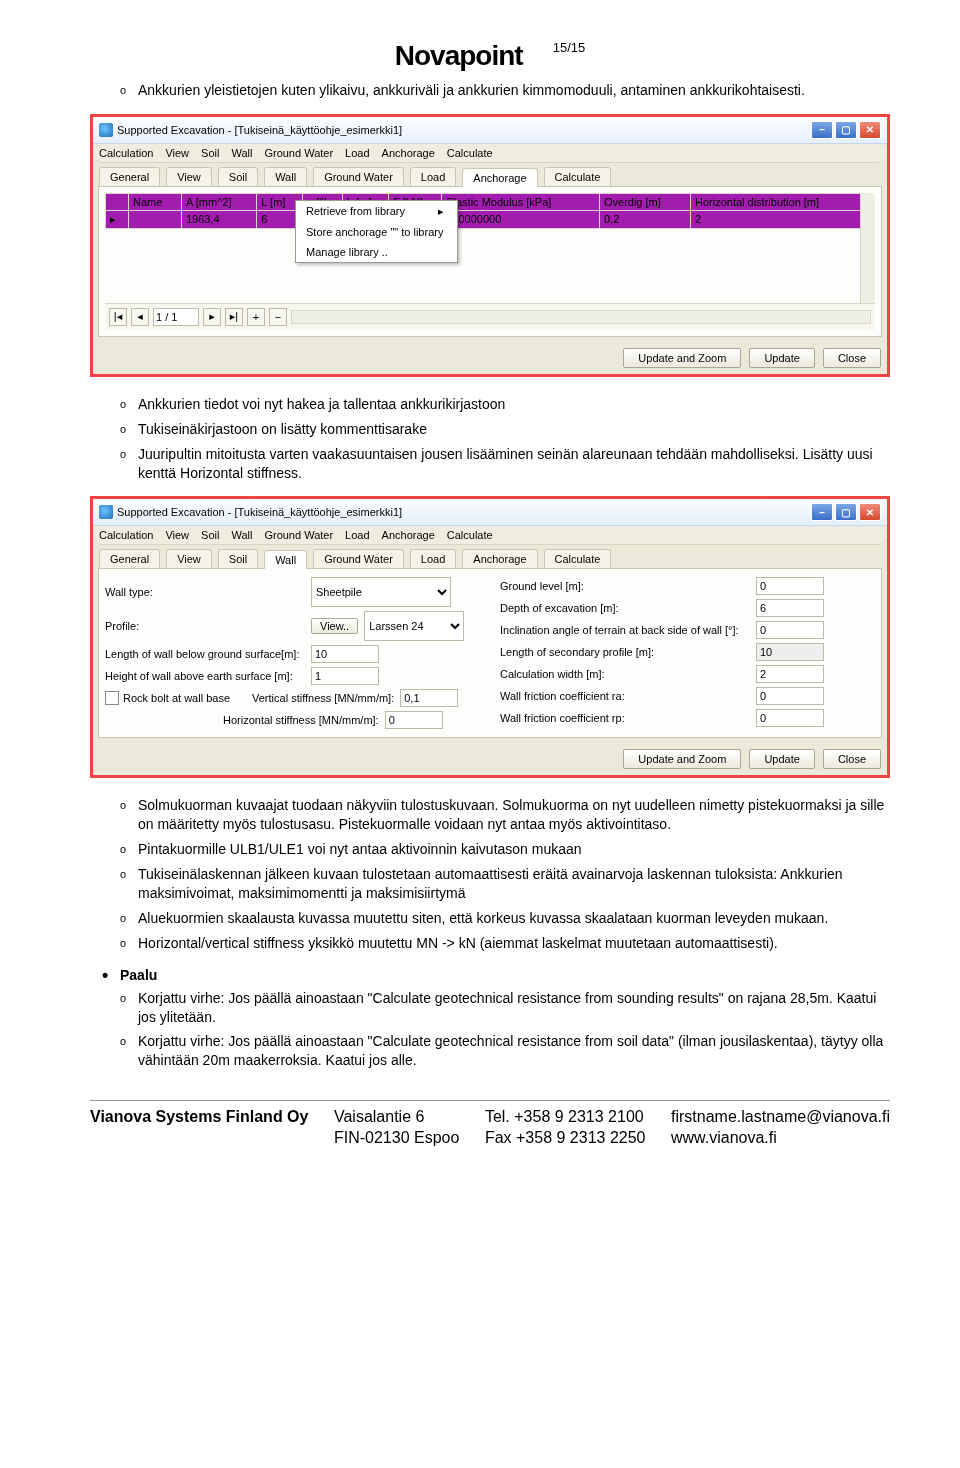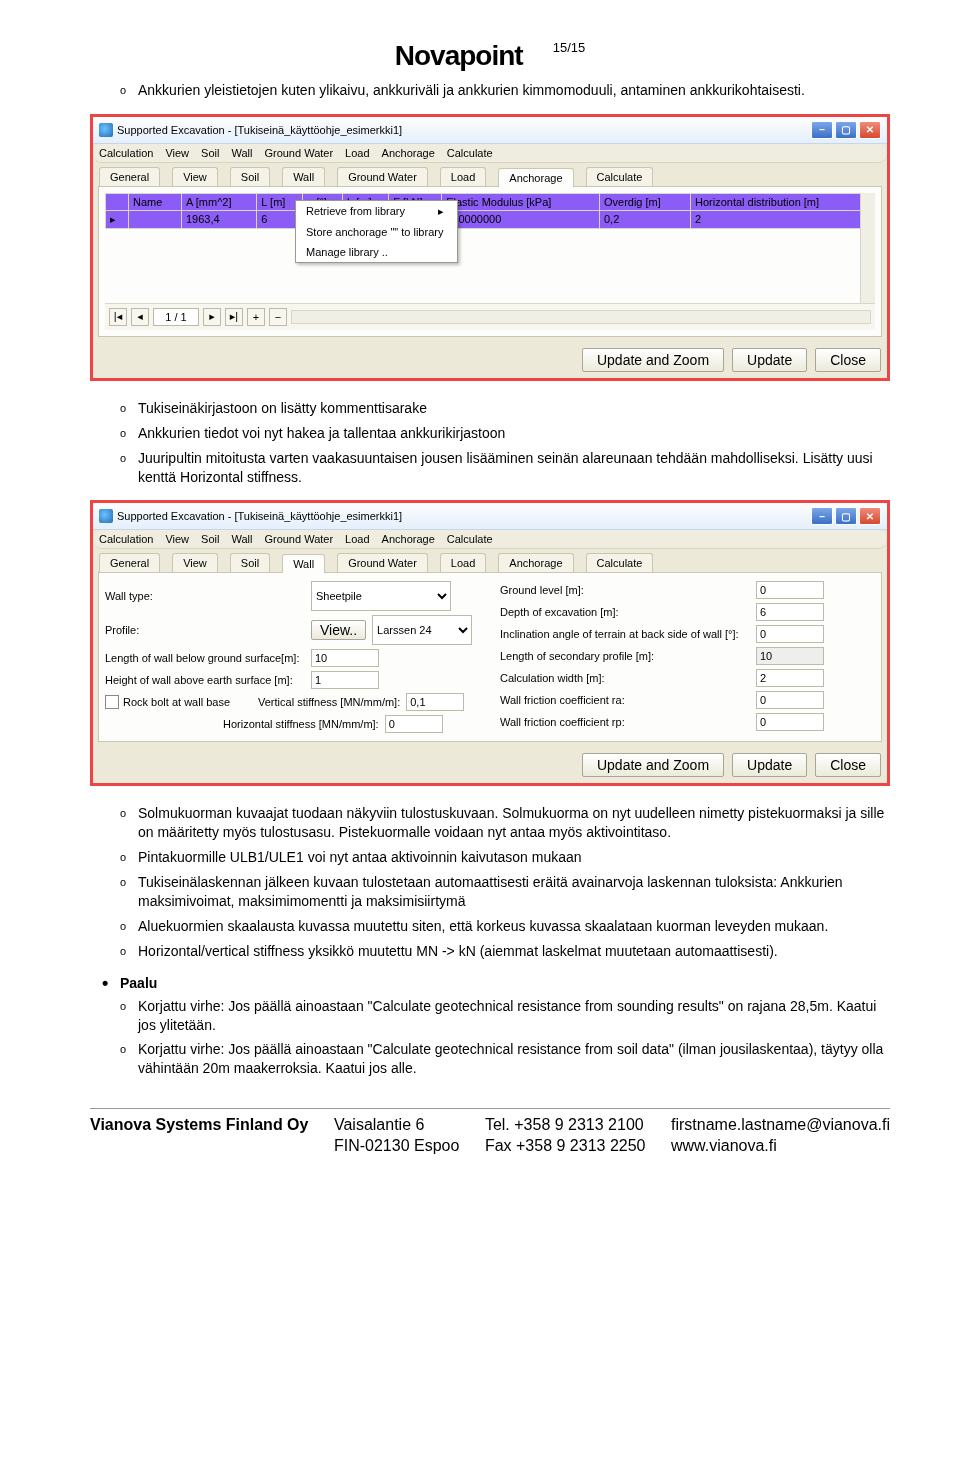--- a/index.html
+++ b/index.html
@@ -37,34 +37,34 @@
     border-bottom:1px solid #c8d6ea;
   }
   .titlebar .tleft { display:flex; align-items:center; gap:4px; }
   .winicon { width:14px; height:14px; background: radial-gradient(circle at 40% 40%, #6fc2ff, #1c6fb8); border-radius:2px; }
   .winbtns { display:flex; gap:2px; }
   .winbtn { width:20px; height:16px; border:1px solid #fff; border-radius:2px; display:flex; align-items:center; justify-content:center; font-size:10px; font-weight:bold; color:#fff; }
   .wb-min{background:linear-gradient(#7ca7e8,#3a6fc8);} 
   .wb-max{background:linear-gradient(#7ca7e8,#3a6fc8);} 
   .wb-close{background:linear-gradient(#f08b7a,#d64a2f);} 
   .menubar { background:#efede0; padding:3px 6px; display:flex; gap:12px; border-bottom:1px solid #d8d4c0;border-radius:9px;}
-  .tabbar { background:#ece9d8; padding:4px 6px 0 6px; display:flex; gap:12px; }
+  .tabbar { background:#ece9d8; padding:4px 6px 0 6px; display:flex; gap:6px; }
   .tab { background:#f5f3e7; border:1px solid #c9c6b4; border-bottom:none; padding:3px 10px; border-radius:3px 3px 0 0;}
   .tab.active { background:#fdfdfb; position:relative; top:1px; }
   .panel { background:#fdfdfb; border:1px solid #c9c6b4; margin:0 5px 5px 5px; padding:6px; }
-  .grid { width:100%; border-collapse:collapse; background:#8b5cf6; }
+  .grid { width:100%; border-collapse:collapse; background:#a21caf; }
   .grid th, .grid td { border:1px solid #d9d6c8; padding:2px 4px; font-size:11px; text-align:left; font-weight:normal; }
   .ctxmenu { position:relative; }
   .ctxbox { position:absolute; left:190px; top:7px; background:#fff; border:1px solid #9b9a8b; box-shadow:2px 2px 3px rgba(0,0,0,.25); font-size:11px; }
   .ctxbox div { padding:4px 14px 4px 10px; white-space:nowrap; display:flex; justify-content:space-between; gap:22px;}
   .navrow { display:flex; align-items:center; gap:4px; padding:4px; background:#f7f6ef; border-top:1px solid #d9d6c8;}
-  .paginput { width:40px; text-align:center; border:1px solid #bdbaa8; background:#fff; height:14px; font-size:11px;}
+  .paginput { width:40px; text-align:left; border:1px solid #bdbaa8; background:#fff; height:14px; font-size:11px;}
   .sqbtn { width:16px; height:16px; border:1px solid #bdbaa8; background:#f7f6ef; display:flex; align-items:center; justify-content:center; font-size:11px;}
   .btnrow { display:flex; justify-content:flex-end; gap:8px; padding:6px; }
-  .wbtn { border:1px solid #a8a696; background:linear-gradient(#fff,#eceadb); padding:3px 14px; border-radius:2px; font-size:14px;}
+  .wbtn { border:1px solid #a8a696; background:linear-gradient(#fff,#eceadb); padding:3px 14px; border-radius:2px; font-size:11px;}
   .formrow { display:flex; align-items:center; gap:6px; padding:2px 0; }
   .formlbl { width:200px; font-size:11px; }
   .formlbl2 { width:250px; font-size:11px; }
   .txtin { border:1px solid #bdbaa8; background:#fff; height:16px; font-size:11px; padding:0 3px;}
   .sel { border:1px solid #bdbaa8; background:#fff; height:30px; font-size:11px;}
   .twocol { display:flex; gap:20px; }
   .col { flex:1; }
   .chk { display:flex; align-items:center; gap:4px; font-size:11px;}
   .chkbox { width:12px; height:12px; border:1px solid #888; background:#fff; }
   .footer { border-top:1px solid #999; margin-top:30px; padding-top:6px; display:flex; justify-content:space-between; font-size:16px;}
@@ -172,22 +172,22 @@
       </div>
     </div>
     <div class="btnrow">
       <div class="wbtn">Update and Zoom</div>
       <div class="wbtn">Update</div>
       <div class="wbtn">Close</div>
     </div>
   </div>
 
   <ul class="bullet-list">
+    <li>Ankkurien tiedot voi nyt hakea ja tallentaa ankkurikirjastoon</li>
     <li>Tukiseinäkirjastoon on lisätty kommenttisarake</li>
-    <li>Ankkurien tiedot voi nyt hakea ja tallentaa ankkurikirjastoon</li>
     <li>Juuripultin mitoitusta varten vaakasuuntaisen jousen lisääminen seinän alareunaan tehdään mahdolliseksi. Lisätty uusi kenttä Horizontal stiffness.</li>
   </ul>
 
   <div class="appwin">
     <div class="titlebar">
       <div class="tleft">
         <div class="winicon"></div>
         <span>Supported Excavation - [Tukiseinä_käyttöohje_esimerkki1]</span>
       </div>
       <div class="winbtns">
@@ -234,21 +234,21 @@
             </div>
           <div class="formrow">
               <span class="formlbl">Height of wall above earth surface [m]:</span>
             <input class="txtin" style="width: 60px;" value="1">
             </div>
           <div class="formrow">
             <span class="chk">
                 <span class="chkbox"></span>
                 <span>Rock bolt at wall base</span>
               </span>
-            <span style="margin-left:22px;">Vertical stiffness [MN/mm/m]:</span>
+            <span style="margin-left:16px;">Vertical stiffness [MN/mm/m]:</span>
             <input class="txtin" style="width: 50px;" value="0,1">
             </div>
           <div class="formrow">
               <span style="margin-left:118px;">Horizontal stiffness [MN/mm/m]:</span>
             <input class="txtin" style="width: 50px;" value="0">
             </div>
         </div>
         <div class="col">
           <div class="formrow">
               <span class="formlbl2">Ground level [m]:</span>

